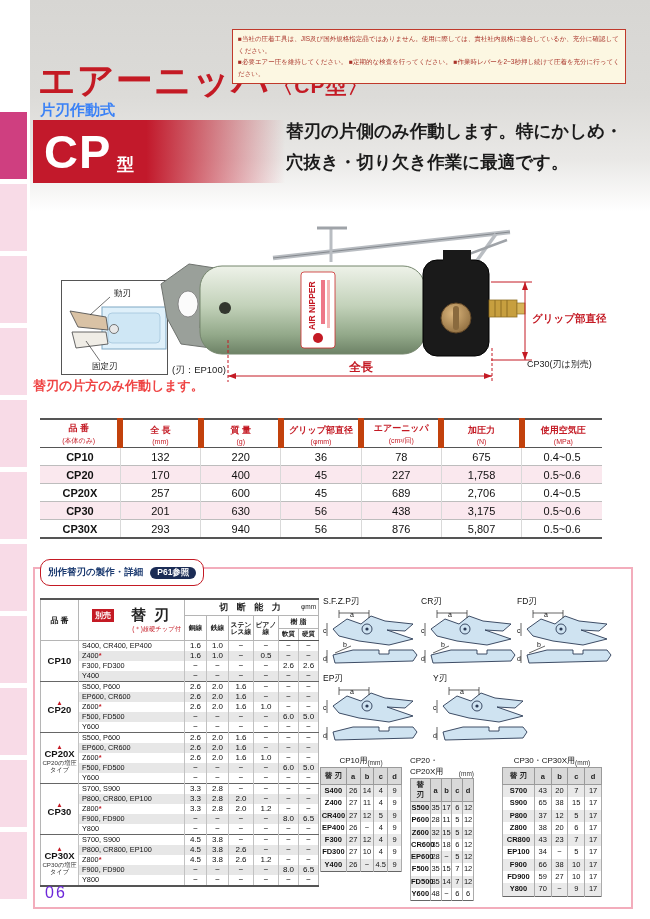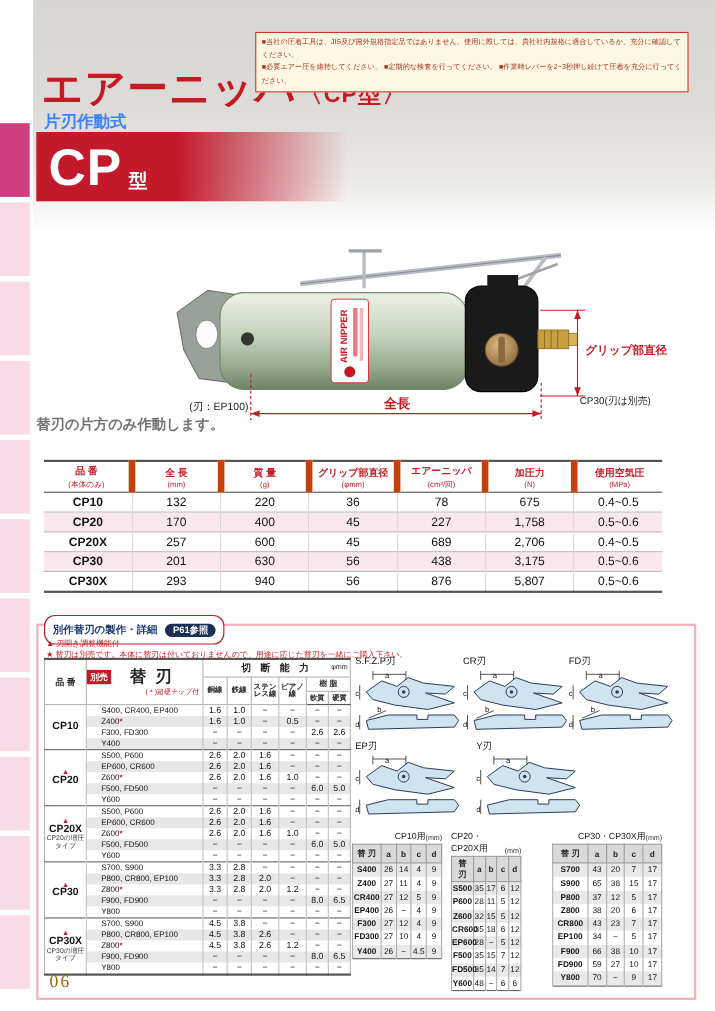--- a/index.html
+++ b/index.html
@@ -4,34 +4,34 @@
 <style>
   html,body{margin:0;padding:0;}
   body{font-family:"Liberation Sans","DejaVu Sans",sans-serif;}
   .page{position:relative;width:650px;height:919px;background:#fff;overflow:hidden;}
   .abs{position:absolute;}
   
   .topband{left:30px;top:0;width:620px;height:212px;background:linear-gradient(180deg,#d7d6d3 0%,#dcdbd8 45%,#e9e8e6 75%,#ffffff 100%);}
   
   .tab{left:0;width:27px;height:67px;background:#f8dbe7;}
   .tab.active{background:#cf3f80;}
-  .pagenum{left:45px;top:884px;font-size:16px;color:#a16207;letter-spacing:2px;font-family:Liberation Serif, serif;}
+  .pagenum{left:45px;top:884px;font-size:16px;color:#6d28d9;letter-spacing:2px;}
   
   .series{left:40px;top:26px;font-size:20px;font-weight:bold;color:#c41a24;}
   .maintitle{left:38px;top:56px;color:#c41a24;font-weight:bold;font-size:37px;letter-spacing:1px;}
   .maintitle .suffix{font-size:21px;margin-left:2px;}
   .warnbox{left:232px;top:29px;width:382px;border:1px solid #c0392b;background:#fcf7e2;padding:3px 5px;font-size:6.5px;line-height:1.8;color:#a83228;}
   .subtype{left:40px;top:101px;font-size:15px;font-weight:bold;color:#3b82f6;}
-  .cpbanner{left:33px;top:120px;width:252px;height:63px;background:linear-gradient(90deg,#c2192b 0%,#c2192b 45%,rgba(194,25,43,0) 100%);color:#fff;padding-left:32px;}
+  .cpbanner{left:33px;top:120px;width:252px;height:63px;background:linear-gradient(90deg,#c2192b 0%,#c2192b 45%,rgba(194,25,43,0) 100%);color:#fff;}
   .cpbanner .cpmain{position:absolute;left:11px;top:4px;font-size:47px;font-weight:bold;letter-spacing:1px;}
   .cpbanner .cpsuf{position:absolute;left:84px;top:33px;font-size:17px;font-weight:bold;}
   .desc{left:286px;top:116px;font-size:17.5px;font-weight:bold;color:#1b1b1b;line-height:31px;}
   
   .insetbox{left:61px;top:280px;width:105px;height:93px;border:1.5px solid #555;background:#fff;}
-  .caption{left:33px;top:377px;font-size:13px;font-weight:600;color:#737373;}
+  .caption{left:33px;top:377px;font-size:13px;font-weight:600;color:#ef4444;}
   .bladenote{left:172px;top:364px;font-size:9.5px;color:#222;}
   .dimlen{left:338px;top:359px;width:46px;text-align:center;font-size:12px;font-weight:bold;color:#c41a24;}
   .dimgrip{left:532px;top:312px;font-size:10.5px;font-weight:bold;color:#c41a24;}
   .modelnote{left:527px;top:358px;font-size:9px;color:#222;}
   
   .spec{left:40px;top:418px;}
   .spec table{border-collapse:collapse;table-layout:fixed;width:562px;border-top:2px solid #555;border-bottom:2px solid #555;}
   .spec th{font-size:9px;color:#c41a24;font-weight:bold;padding:2px 0 1px;border-bottom:1.5px solid #555;border-left:6px solid #c2410c;}
   .spec th:first-child{border-left:none;}
   .spec th .unit{display:block;font-size:7px;font-weight:normal;margin-top:1px;}
@@ -42,44 +42,44 @@
   .bladebox{left:33px;top:567px;width:596px;height:338px;border:2px solid #f3adbc;background:#fff;}
   .badge{left:40px;top:559px;display:flex;align-items:center;border:1.5px solid #c41a24;border-radius:10px;background:#fff;padding:6px 7px;}
   .badgetitle{font-size:9.5px;font-weight:bold;color:#1b3a70;}
   .badgeref{margin-left:7px;background:#1b2c55;color:#fff;border-radius:8px;padding:0 7px;font-size:8.5px;font-weight:bold;}
   .notes{left:42px;top:580px;font-size:7.2px;color:#c41a24;line-height:1.4;}
   .btwrap{left:40px;top:598px;}
   .btwrap table{border-collapse:collapse;table-layout:fixed;width:278px;border-top:2px solid #555;border-bottom:2px solid #555;border-left:1px solid #b5b5b5;border-right:1px solid #b5b5b5;}
   .btwrap th{border-left:1px solid #b5b5b5;border-bottom:1px solid #b5b5b5;color:#222;font-weight:bold;padding:0;}
   .btwrap thead tr:last-child th{border-bottom:1.5px solid #555;}
   .bt-mcol{font-size:8px;}
-  .bt-bhead{display:flex;align-items:center;justify-content:flex-start;gap:17px;}
+  .bt-bhead{display:flex;align-items:center;justify-content:center;gap:17px;}
   .bt-badge{background:#c41a24;color:#fff;font-size:8px;padding:1px 3px;}
   .bt-big{font-size:15px;letter-spacing:2px;}
   .bt-bnote{font-size:6.3px;color:#c41a24;text-align:right;padding-right:3px;font-weight:normal;}
   .bt-cap{position:relative;font-size:9px;letter-spacing:3px;height:15px;}
   .bt-capunit{position:absolute;right:2px;top:3px;font-size:6.5px;letter-spacing:0;font-weight:normal;}
   .bt-w{font-size:6.8px;white-space:pre-line;line-height:1.1;font-weight:normal;}
   .bt-resin{font-size:7px;font-weight:normal;height:12px;}
   .bt-rs{font-size:6.5px;font-weight:normal;height:11px;}
   .btwrap td{font-size:8px;text-align:center;height:10px;line-height:10px;padding:0;border-left:1px solid #c2c2c2;color:#111;}
-  .btwrap td.bname{font-size:7.3px;text-align:left;padding-left:13px;}
+  .btwrap td.bname{font-size:7.3px;text-align:left;padding-left:3px;}
   .btwrap tr.gstripe td{background:#e7e7e7;}
   .btwrap td.mcell{background:#fff;vertical-align:middle;text-align:center;border-left:none;line-height:normal;}
   .btwrap tr.gtop td{border-top:1.5px solid #666;}
   .mark{display:block;color:#c41a24;font-size:6.5px;line-height:5px;}
   .mname{font-weight:bold;font-size:9.5px;line-height:10px;}
   .mnote{display:block;font-size:6.2px;color:#333;line-height:7px;}
   .star{color:#c41a24;font-weight:bold;}
   
   .diag{position:absolute;}
   .diagtitle{font-size:8.5px;color:#111;margin-bottom:1px;}
   
   .dimtbl{position:absolute;top:755px;}
-  .dimtbl .ttl{display:flex;justify-content:flex-end;align-items:flex-end;font-size:8px;color:#111;margin-bottom:1px;}
+  .dimtbl .ttl{display:flex;justify-content:center;align-items:flex-end;font-size:8px;color:#111;margin-bottom:1px;}
   .dimtbl .ttl .u{font-size:6.5px;color:#333;}
   .dimtbl table{border-collapse:collapse;table-layout:fixed;border-top:1.5px solid #666;border-bottom:1.5px solid #666;}
   .dimtbl th{background:#d9d9d9;font-size:7.5px;font-weight:bold;height:14px;border:1px solid #9a9a9a;color:#222;}
   .dimtbl td{font-size:7.5px;text-align:center;height:12.3px;line-height:12.3px;border-left:1px solid #ababab;border-right:1px solid #ababab;color:#111;padding:0;}
   .dimtbl td.nm{font-weight:bold;}
   .dimtbl tr.stripe td{background:#e9e9e9;}
 </style>
 </head>
 <body>
 
@@ -102,22 +102,37 @@
   <div class="abs warnbox">
     <div>■当社の圧着工具は、JIS及び国外規格指定品ではありません。使用に際しては、貴社社内規格に適合しているか、充分に確認してください。</div>
     <div>■必要エアー圧を維持してください。 ■定期的な検査を行ってください。 ■作業時レバーを2~3秒押し続けて圧着を充分に行ってください。</div>
   </div>
   <div class="abs subtype">片刃作動式</div>
   <div class="abs cpbanner">
     <span class="cpmain">CP</span>
     <span class="cpsuf">型</span>
   </div>
   <div class="abs desc">
+    <div>替刃の片側のみ作動します。特にかしめ・</div>
+    <div>穴抜き・切り欠き作業に最適です。</div>
   </div>
 
+  <div class="abs insetbox">
+    <svg width="105" height="93" viewBox="0 0 105 93">
+      <rect x="40" y="26" width="64" height="42" fill="#dff0fa" stroke="#7fa8c4" stroke-width="1"></rect>
+      <rect x="46" y="32" width="52" height="30" fill="#cfe7f5" stroke="#9cc0d8" stroke-width="0.7" rx="4"></rect>
+      <polygon points="8,30 44,36 46,49 16,46" fill="#d9c2a5" stroke="#555" stroke-width="0.9"></polygon>
+      <polygon points="10,51 44,51 46,63 14,67" fill="#f0ede6" stroke="#555" stroke-width="0.9"></polygon>
+      <circle cx="52" cy="48" r="4.5" fill="#e8e8e8" stroke="#555" stroke-width="0.8"></circle>
+      <line x1="48" y1="16" x2="28" y2="34" stroke="#333" stroke-width="0.7"></line>
+      <line x1="38" y1="80" x2="24" y2="60" stroke="#333" stroke-width="0.7"></line>
+      <text x="52" y="15" font-size="8.5" fill="#111">動刃</text>
+      <text x="30" y="88" font-size="8.5" fill="#111">固定刃</text>
+    </svg>
+  </div>
   <div class="abs caption">替刃の片方のみ作動します。</div>
   <div class="abs bladenote">(刃：EP100)</div>
 
   <svg class="abs" style="left:155px;top:222px" width="380" height="160" viewBox="0 0 380 160">
     <defs>
       <linearGradient id="bodyG" x1="0" y1="0" x2="0" y2="1">
         <stop offset="0" stop-color="#eef2e9"></stop>
           <stop offset="0.45" stop-color="#c3d2ba"></stop>
           <stop offset="0.78" stop-color="#93a98a"></stop>
           <stop offset="1" stop-color="#6d8266"></stop>
@@ -244,24 +259,20 @@
             <td>0.5~0.6</td>
           </tr>
         </tbody>
     </table>
   </div>
 
   <div class="abs bladebox"></div>
   <div class="abs badge">
     <span class="badgetitle">別作替刃の製作・詳細</span>
     <span class="badgeref">P61参照</span>
-  </div>
-  <div class="abs notes">
-    <div>▲ 刃開き調整機能付</div>
-    <div>★ 替刃は別売です。本体に替刃は付いておりませんので、用途に応じた替刃を一緒にご購入下さい。</div>
   </div>
 
   <div class="abs btwrap">
     <table id="blade-table">
       <colgroup>
           <col style="width:38px">
           <col style="width:106px">
           <col style="width:22px">
           <col style="width:22px">
           <col style="width:25px">

